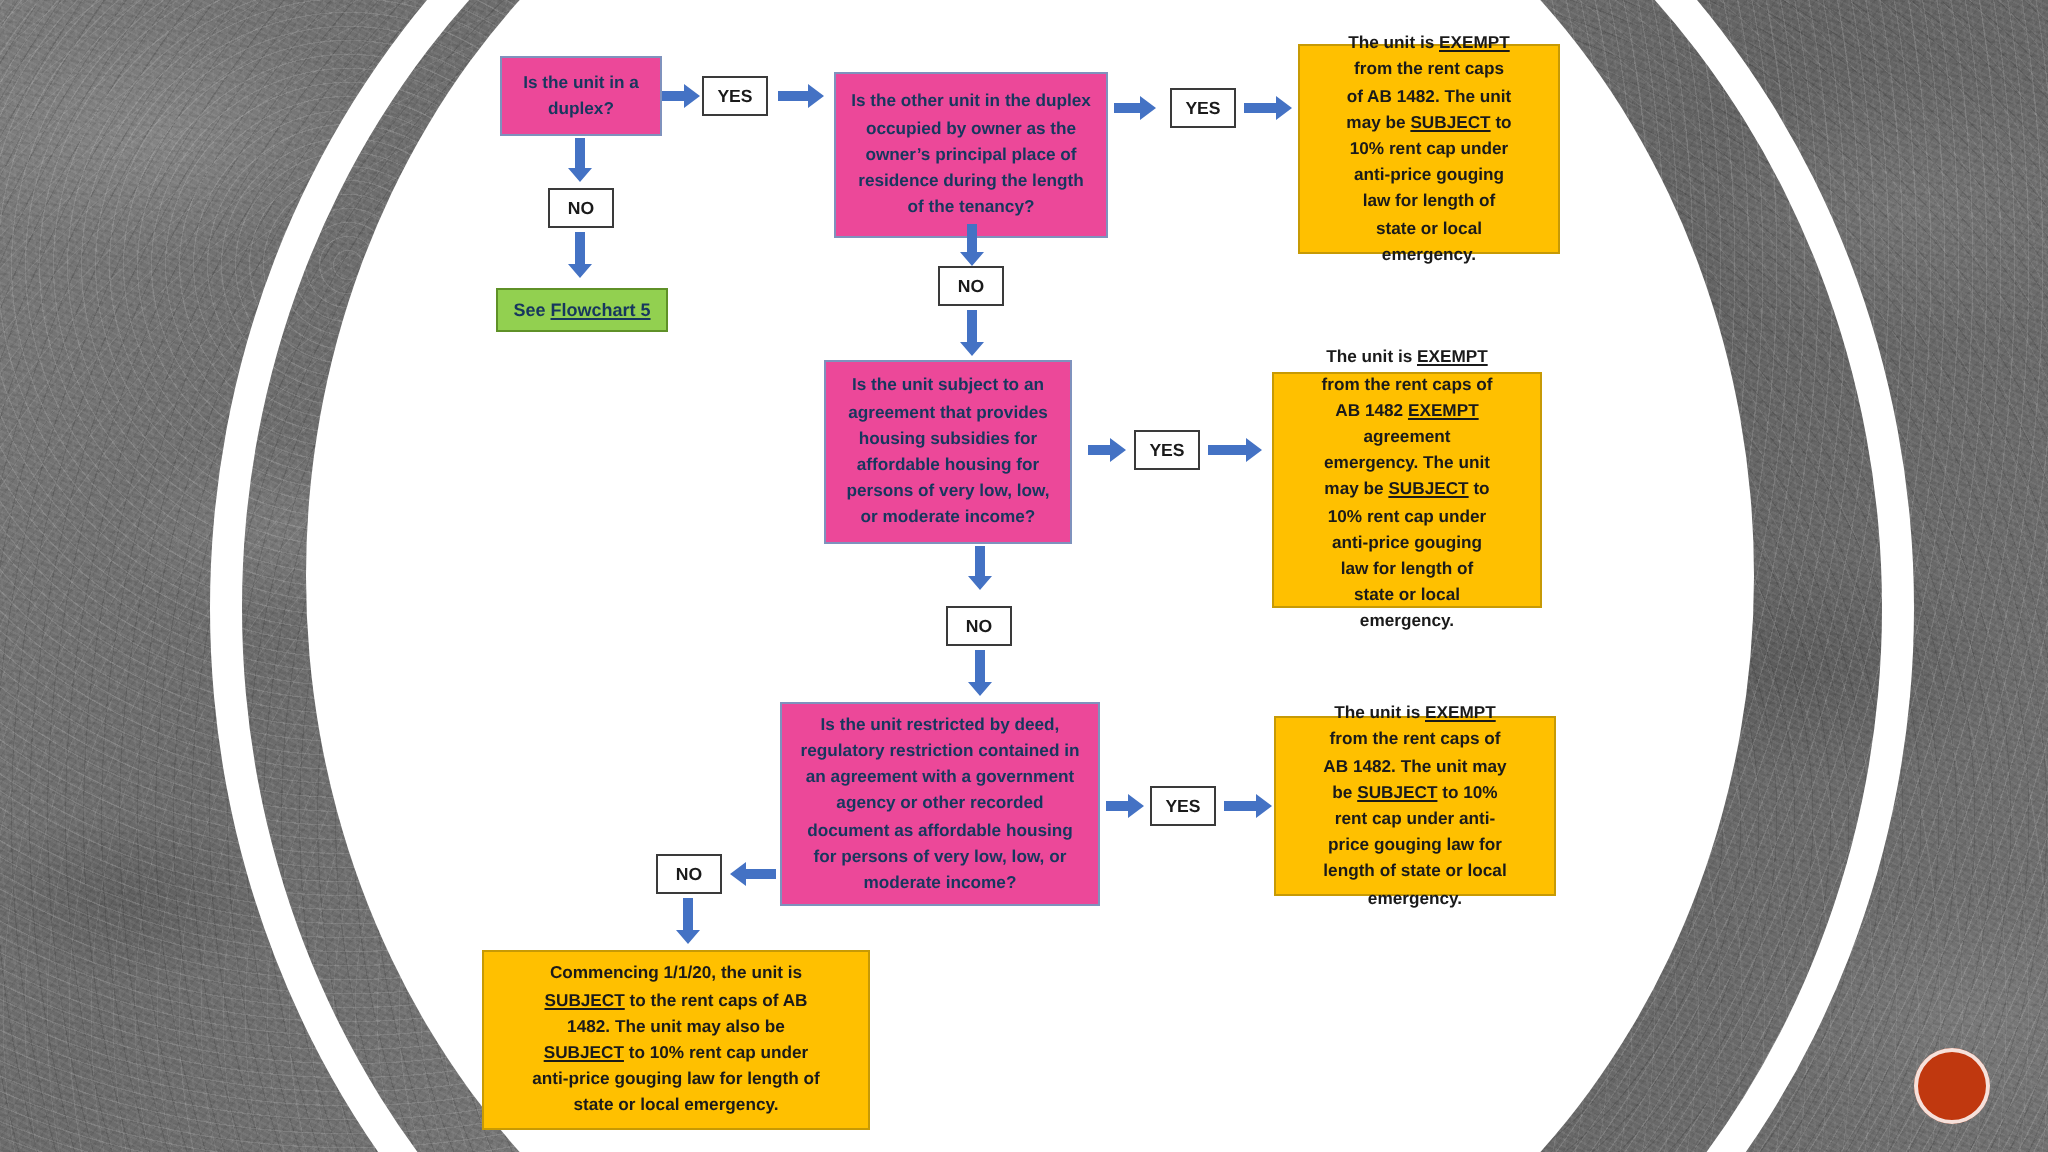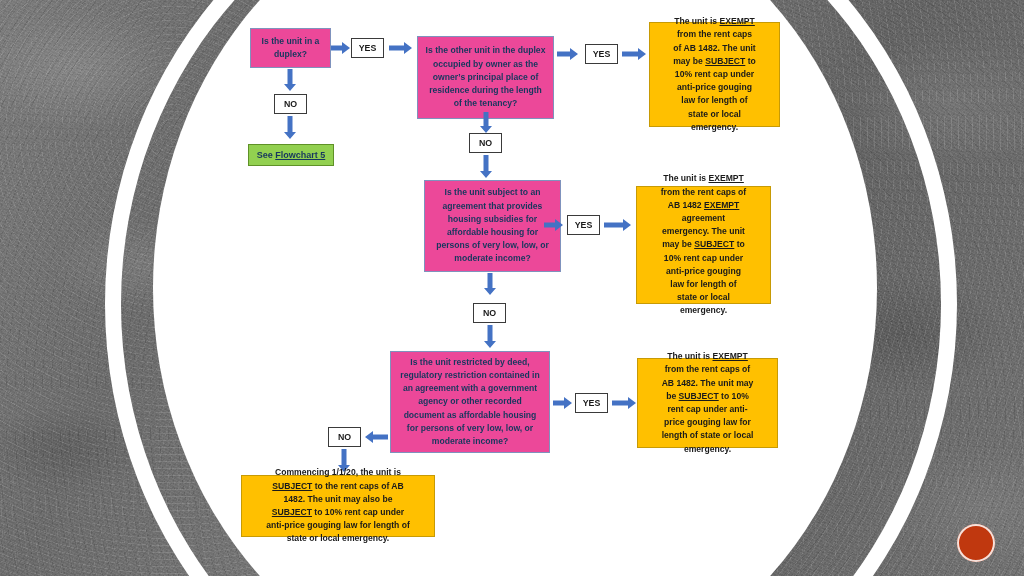--- a/index.html
+++ b/index.html
@@ -182,21 +182,21 @@
   <div class="node label-box" style="left:469px;top:133px;width:33px;height:20px;">
     <span>NO</span>
   </div>
 
   <div class="arrow" style="left:479px;top:155px;">
     <svg width="14" height="24" viewBox="0 0 14 24">
         <path d="M4.5 0 H9.5 V16 H13 L7 23 L1 16 H4.5 Z" fill="#4472c4"></path>
       </svg>
   </div>
 
-  <div class="node decision" style="left:424px;top:180px;width:137px;height:92px;">
+  <div class="node decision" style="left:412px;top:180px;width:124px;height:92px;">
     <span>Is the unit subject to an agreement that provides housing subsidies for affordable housing for persons of very low, low, or moderate income?</span>
   </div>
 
   <div class="arrow" style="left:544px;top:218px;">
     <svg width="20" height="14" viewBox="0 0 20 14">
         <path d="M0 4.5 H11 V1 L19 7 L11 13 V9.5 H0 Z" fill="#4472c4"></path>
       </svg>
   </div>
 
   <div class="node label-box" style="left:567px;top:215px;width:33px;height:20px;">
@@ -262,17 +262,17 @@
   <div class="node label-box" style="left:328px;top:427px;width:33px;height:20px;">
     <span>NO</span>
   </div>
 
   <div class="arrow" style="left:337px;top:449px;">
     <svg width="14" height="24" viewBox="0 0 14 24">
         <path d="M4.5 0 H9.5 V16 H13 L7 23 L1 16 H4.5 Z" fill="#4472c4"></path>
       </svg>
   </div>
 
-  <div class="node outcome" style="left:241px;top:475px;width:194px;height:62px;">
+  <div class="node outcome" style="left:241px;top:475px;width:194px;height:90px;">
     <span><span>Commencing 1/1/20, the unit is </span><u>SUBJECT</u><span> to the rent caps of AB 1482. The unit may also be </span><u>SUBJECT</u><span> to 10% rent cap under anti-price gouging law for length of state or local emergency.</span></span>
   </div>
 
 </div>
 
 </body></html>

